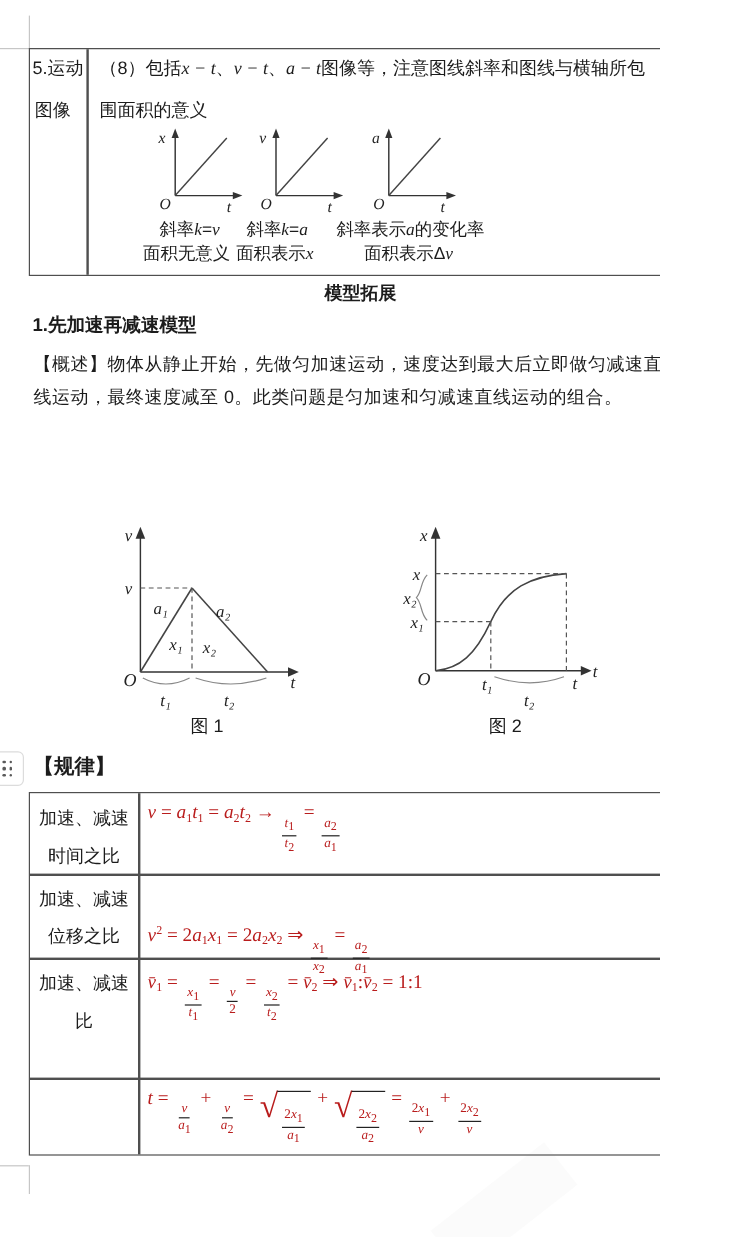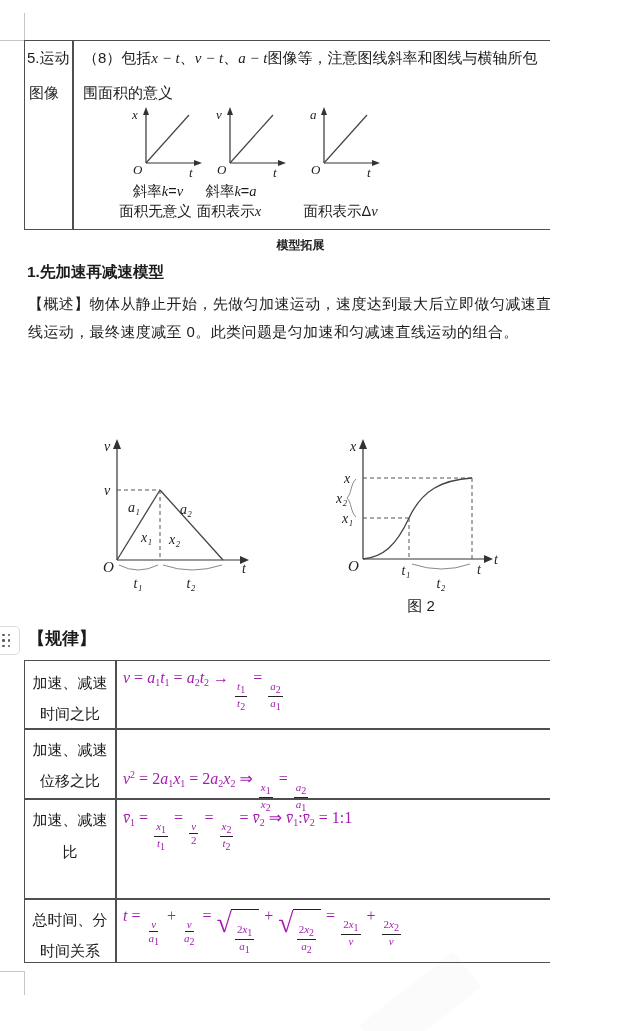--- a/index.html
+++ b/index.html
@@ -11,21 +11,21 @@
   .tbl{position:absolute;border:1.6px solid #4f4f4f;box-sizing:border-box;background:transparent;}
   .vline{position:absolute;top:0;bottom:0;width:1.5px;background:#4f4f4f;}
   .hline{position:absolute;left:0;right:0;height:1.5px;background:#4f4f4f;}
   .txt15{font-size:15px;line-height:20px;white-space:nowrap;}
   .bold{font-weight:bold;}
   .center{text-align:center;}
   
   .mi{font-family:"Liberation Serif",serif;font-style:italic;}
   .mr{font-style:normal;}
   .rich{white-space:nowrap;}
-  .fml{font-family:"Liberation Serif",serif;font-size:16px;white-space:nowrap;color:#a21caf;}
+  .fml{font-family:"Liberation Serif",serif;font-size:16px;white-space:nowrap;color:#b91c1c;}
   .fml .mr{font-family:"Liberation Serif",serif;}
   .fml sub{font-size:10px;font-style:normal;vertical-align:-3px;}
   .fml sup{font-size:10px;font-style:normal;vertical-align:6px;}
   .frac{display:inline-flex;flex-direction:column;align-items:center;font-size:11px;
         line-height:1.15;vertical-align:-7px;margin:0 2px;}
   .fnum{border-bottom:1px solid #222;padding:0 2px;}
   .fden{padding:0 2px;}
   .sqrt{display:inline-flex;align-items:flex-start;vertical-align:-11px;margin:0 1px;}
   .rad{font-size:28px;line-height:1;font-style:normal;margin-right:-1px;}
   .sqb{border-top:1.3px solid #222;padding:2px 3px 0 2px;display:inline-block;}
@@ -104,23 +104,24 @@
     <line x1="20" y1="60" x2="63" y2="12" stroke="#444" stroke-width="1.2"></line>
     <text x="6" y="16" font-size="13">a</text>
     <text x="7" y="71" font-size="13">O</text>
     <text x="63" y="74" font-size="13">t</text>
   </svg>
 
   <div class="cap" style="left:108px;top:182px;width:100px;"><span class="mr">斜率</span><span class="mi">k</span><span class="mr">=</span><span class="mi">v</span></div>
   <div class="cap" style="left:103px;top:202px;width:105px;"><span class="mr">面积无意义</span></div>
   <div class="cap" style="left:186px;top:182px;width:90px;"><span class="mr">斜率</span><span class="mi">k</span><span class="mr">=</span><span class="mi">a</span></div>
   <div class="cap" style="left:183px;top:202px;width:92px;"><span class="mr">面积表示</span><span class="mi">x</span></div>
+  <div class="cap" style="left:262px;top:182px;width:160px;"><span class="mr">斜率表示</span><span class="mi">a</span><span class="mr">的变化率</span></div>
   <div class="cap" style="left:278px;top:202px;width:125px;"><span class="mr">面积表示Δ</span><span class="mi">v</span></div>
 
-  <div class="abs txt15 bold center" style="left:24px;top:235px;width:553px;font-size:12px;">模型拓展</div>
+  <div class="abs txt15 bold center" style="left:24px;top:235px;width:553px;font-size:15px;">模型拓展</div>
   <div class="abs txt15 bold" style="left:27px;top:262px;font-size:15.5px;">1.先加速再减速模型</div>
 
   <div class="abs txt15" style="left:28px;top:294px;letter-spacing:0.4px;">【概述】物体从静止开始，先做匀加速运动，速度达到最大后立即做匀减速直</div>
   <div class="abs txt15" style="left:28px;top:322px;letter-spacing:0.4px;">线运动，最终速度减至 0。此类问题是匀加速和匀减速直线运动的组合。</div>
 
   <svg class="abs" style="left:70px;top:433px;" width="185" height="160" viewBox="0 0 185 160">
     <line x1="47" y1="127" x2="47" y2="12" stroke="#333" stroke-width="1.2"></line>
     <polygon points="43,16 47,6 51,16" fill="#333"></polygon>
     <line x1="47" y1="127" x2="172" y2="127" stroke="#333" stroke-width="1.2"></line>
     <polygon points="170,123 179,127 170,131" fill="#333"></polygon>
@@ -134,20 +135,21 @@
     <text x="34" y="62" font-size="14">v</text>
     <text x="33" y="139" font-size="15">O</text>
     <text x="172" y="140" font-size="14">t</text>
     <text x="58" y="79" font-size="14">a₁</text>
     <text x="110" y="81" font-size="14">a₂</text>
     <text x="71" y="109" font-size="14">x₁</text>
     <text x="99" y="111" font-size="14">x₂</text>
     <text x="68" y="155" font-size="14" text-anchor="middle">t₁</text>
     <text x="121" y="155" font-size="14" text-anchor="middle">t₂</text>
   </svg>
+  <div class="abs txt15 center" style="left:80px;top:596px;width:185px;">图 1</div>
 
   <svg class="abs" style="left:336px;top:433px;" width="170" height="160" viewBox="0 0 170 160">
     <line x1="27" y1="126" x2="27" y2="12" stroke="#333" stroke-width="1.2"></line>
     <polygon points="23,16 27,6 31,16" fill="#333"></polygon>
     <line x1="27" y1="126" x2="150" y2="126" stroke="#333" stroke-width="1.2"></line>
     <polygon points="148,122 157,126 148,130" fill="#333"></polygon>
     <path d="M27,126 C47,124 60,113 73,85 C86,57 106,47 136,45" fill="none" stroke="#444" stroke-width="1.3"></path>
     <line x1="27" y1="45" x2="136" y2="45" stroke="#555" stroke-width="1" stroke-dasharray="4,3"></line>
     <line x1="27" y1="85" x2="73" y2="85" stroke="#555" stroke-width="1" stroke-dasharray="4,3"></line>
     <line x1="73" y1="85" x2="73" y2="126" stroke="#555" stroke-width="1" stroke-dasharray="4,3"></line>
@@ -230,24 +232,20 @@
           <span class="fnum"><span class="mi">x</span><sub>1</sub></span>
           <span class="fden"><span class="mi">t</span><sub>1</sub></span>
         </span><span class="mr"> = </span><span class="frac">
           <span class="fnum"><span class="mi">v</span></span>
           <span class="fden"><span class="mr">2</span></span>
         </span><span class="mr"> = </span><span class="frac">
           <span class="fnum"><span class="mi">x</span><sub>2</sub></span>
           <span class="fden"><span class="mi">t</span><sub>2</sub></span>
         </span><span class="mr"> = </span><span class="mi">v̄</span><sub>2</sub><span class="mr"> ⇒ </span><span class="mi">v̄</span><sub>1</sub><span class="mr">:</span><span class="mi">v̄</span><sub>2</sub><span class="mr"> = 1:1</span></div>
 
-    <div class="abs txt15 center" style="left:0;top:243px;width:90px;line-height:31px;white-space:normal;">
-      <div>总时间、分</div>
-      <div>时间关系</div>
-    </div>
     <div class="abs fml" style="left:98px;top:246px;"><span class="mi">t</span><span class="mr"> = </span><span class="frac">
           <span class="fnum"><span class="mi">v</span></span>
           <span class="fden"><span class="mi">a</span><sub>1</sub></span>
         </span><span class="mr"> + </span><span class="frac">
           <span class="fnum"><span class="mi">v</span></span>
           <span class="fden"><span class="mi">a</span><sub>2</sub></span>
         </span><span class="mr"> = </span><span class="sqrt">
           <span class="rad">√</span>
           <span class="sqb"><span class="frac">
               <span class="fnum"><span class="mr">2</span><span class="mi">x</span><sub>1</sub></span>

